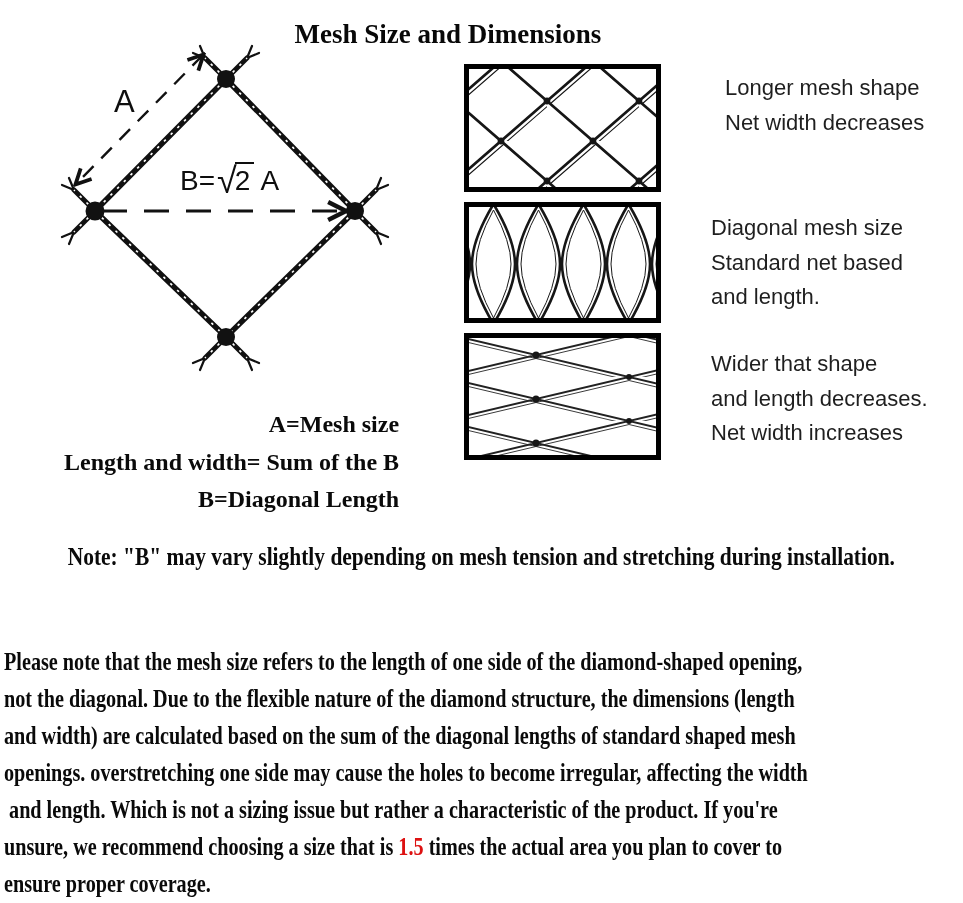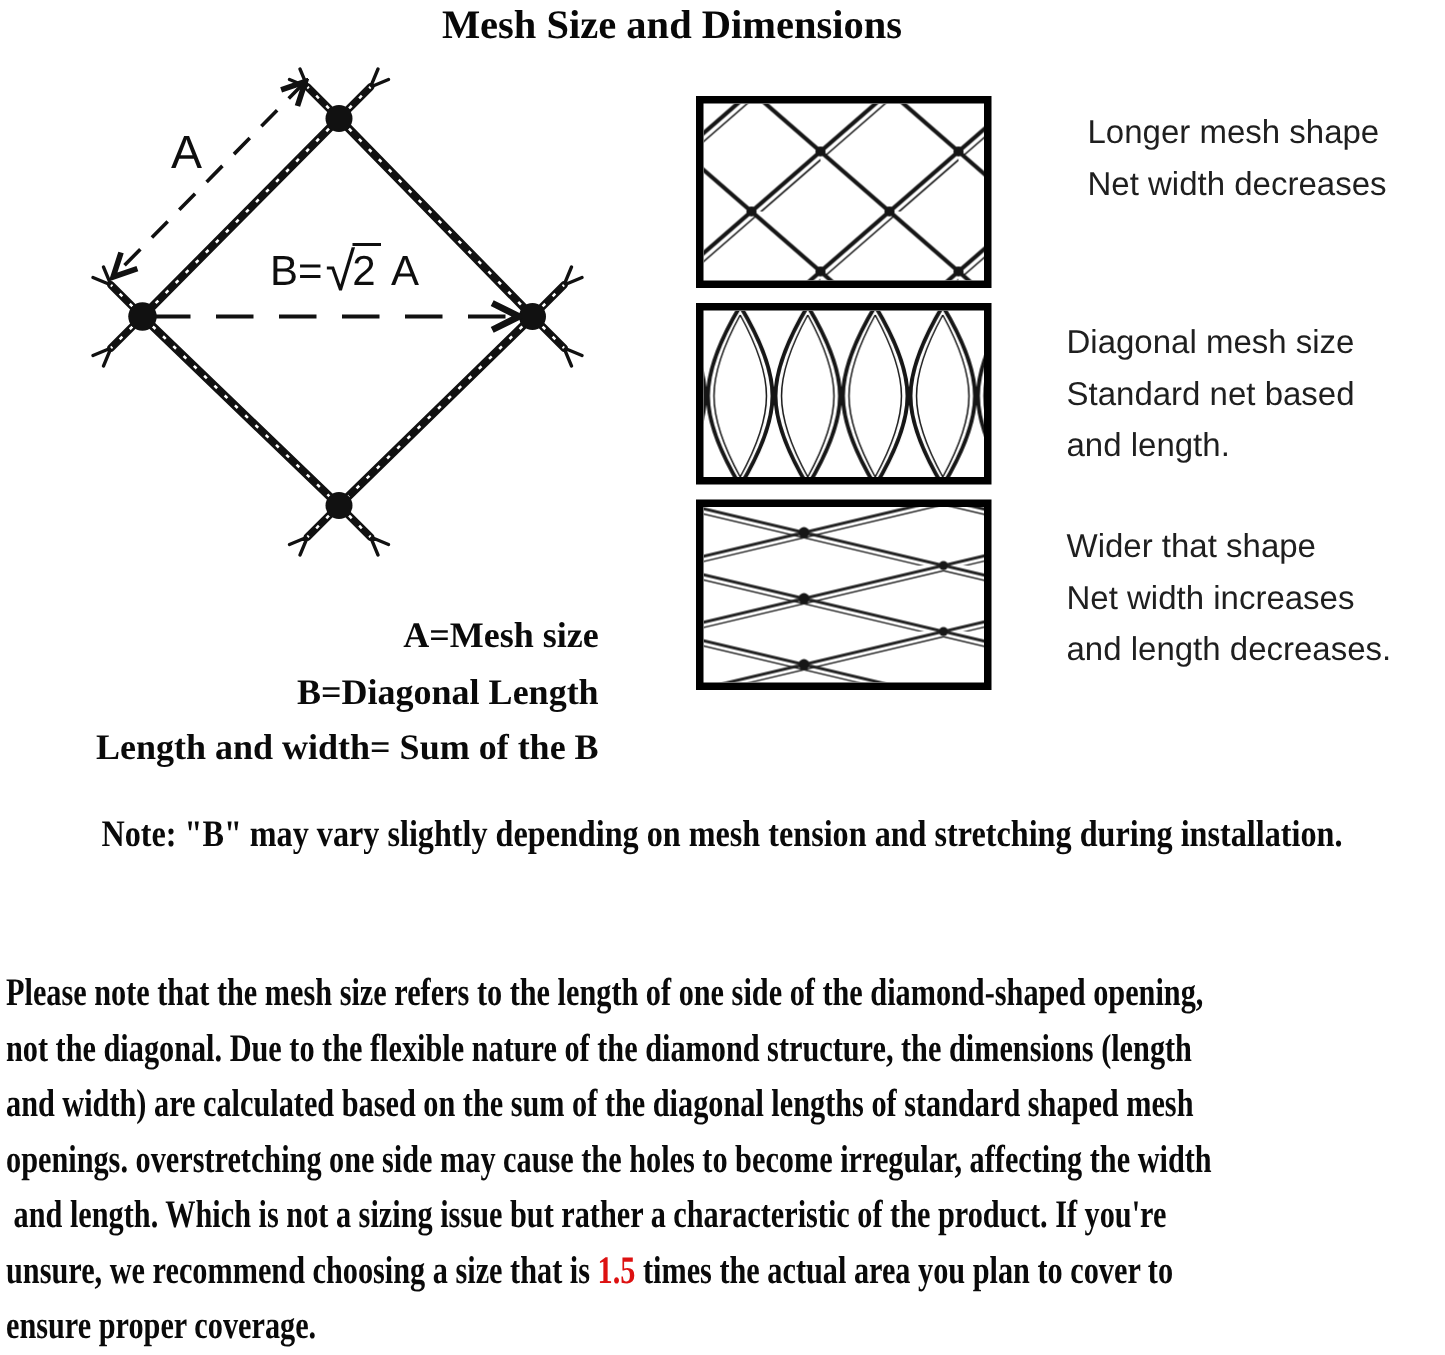--- a/index.html
+++ b/index.html
@@ -3,21 +3,21 @@
 <meta charset="utf-8">
 <style>
   html,body{margin:0;padding:0;}
   body{
     width:963px;height:903px;background:#ffffff;position:relative;
     overflow:hidden;font-family:"Liberation Serif",serif;color:#0e0e0e;
   }
   .abs{position:absolute;}
   
   .title{
-    left:0;top:1px;width:896px;text-align:center;
+    left:0;top:19px;width:896px;text-align:center;
     font:bold 27px "Liberation Serif",serif;letter-spacing:0px;color:#080808;
   }
   
   .diagram{left:40px;top:40px;width:380px;height:350px;}
   .diagram svg{position:absolute;left:0;top:0;}
   .label-b{
     position:absolute;left:140px;top:125px;white-space:pre;
     font:400 28px "Liberation Sans",sans-serif;color:#0e0e0e;
   }
   .label-b .sqrt{font-size:36px;line-height:28px;margin:0 -2px 0 2px;vertical-align:-3px;}
@@ -140,28 +140,28 @@
     <div>Longer mesh shape</div>
     <div>Net width decreases</div>
   </div>
   <div class="abs caption c2">
     <div>Diagonal mesh size</div>
     <div>Standard net based</div>
     <div>and length.</div>
   </div>
   <div class="abs caption c3">
     <div>Wider that shape</div>
+    <div>and length decreases.</div>
     <div>Net width increases</div>
-    <div>and length decreases.</div>
   </div>
 
   <div class="abs defs">
     <div>A=Mesh size</div>
+    <div>Length and width= Sum of the B</div>
     <div>B=Diagonal Length</div>
-    <div>Length and width= Sum of the B</div>
   </div>
 
   <div class="abs note">Note: "B" may vary slightly depending on mesh tension and stretching during installation.</div>
 
   <div class="abs para">
     <div class="pline">Please note that the mesh size refers to the length of one side of the diamond-shaped opening,</div>
     <div class="pline">not the diagonal. Due to the flexible nature of the diamond structure, the dimensions (length</div>
     <div class="pline">and width) are calculated based on the sum of the diagonal lengths of standard shaped mesh</div>
     <div class="pline">openings. overstretching one side may cause the holes to become irregular, affecting the width</div>
     <div class="pline"> and length. Which is not a sizing issue but rather a characteristic of the product. If you're</div>

